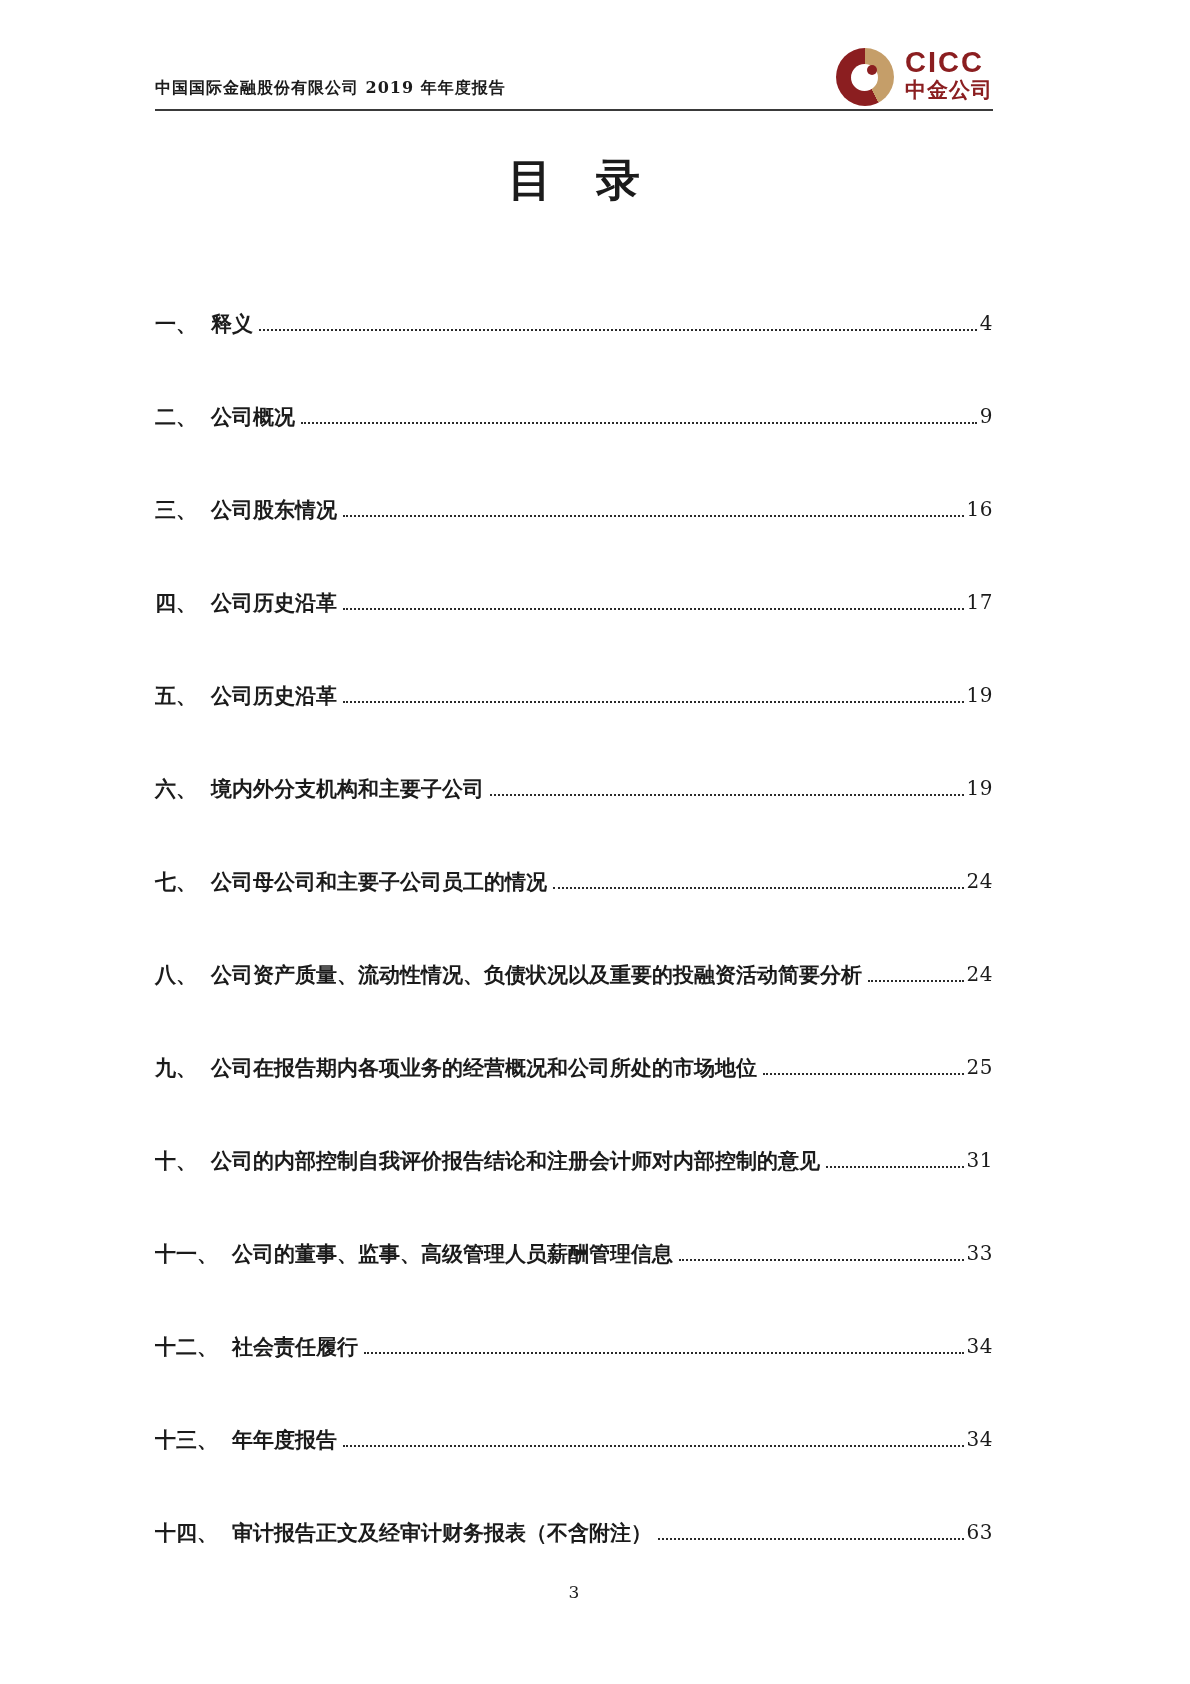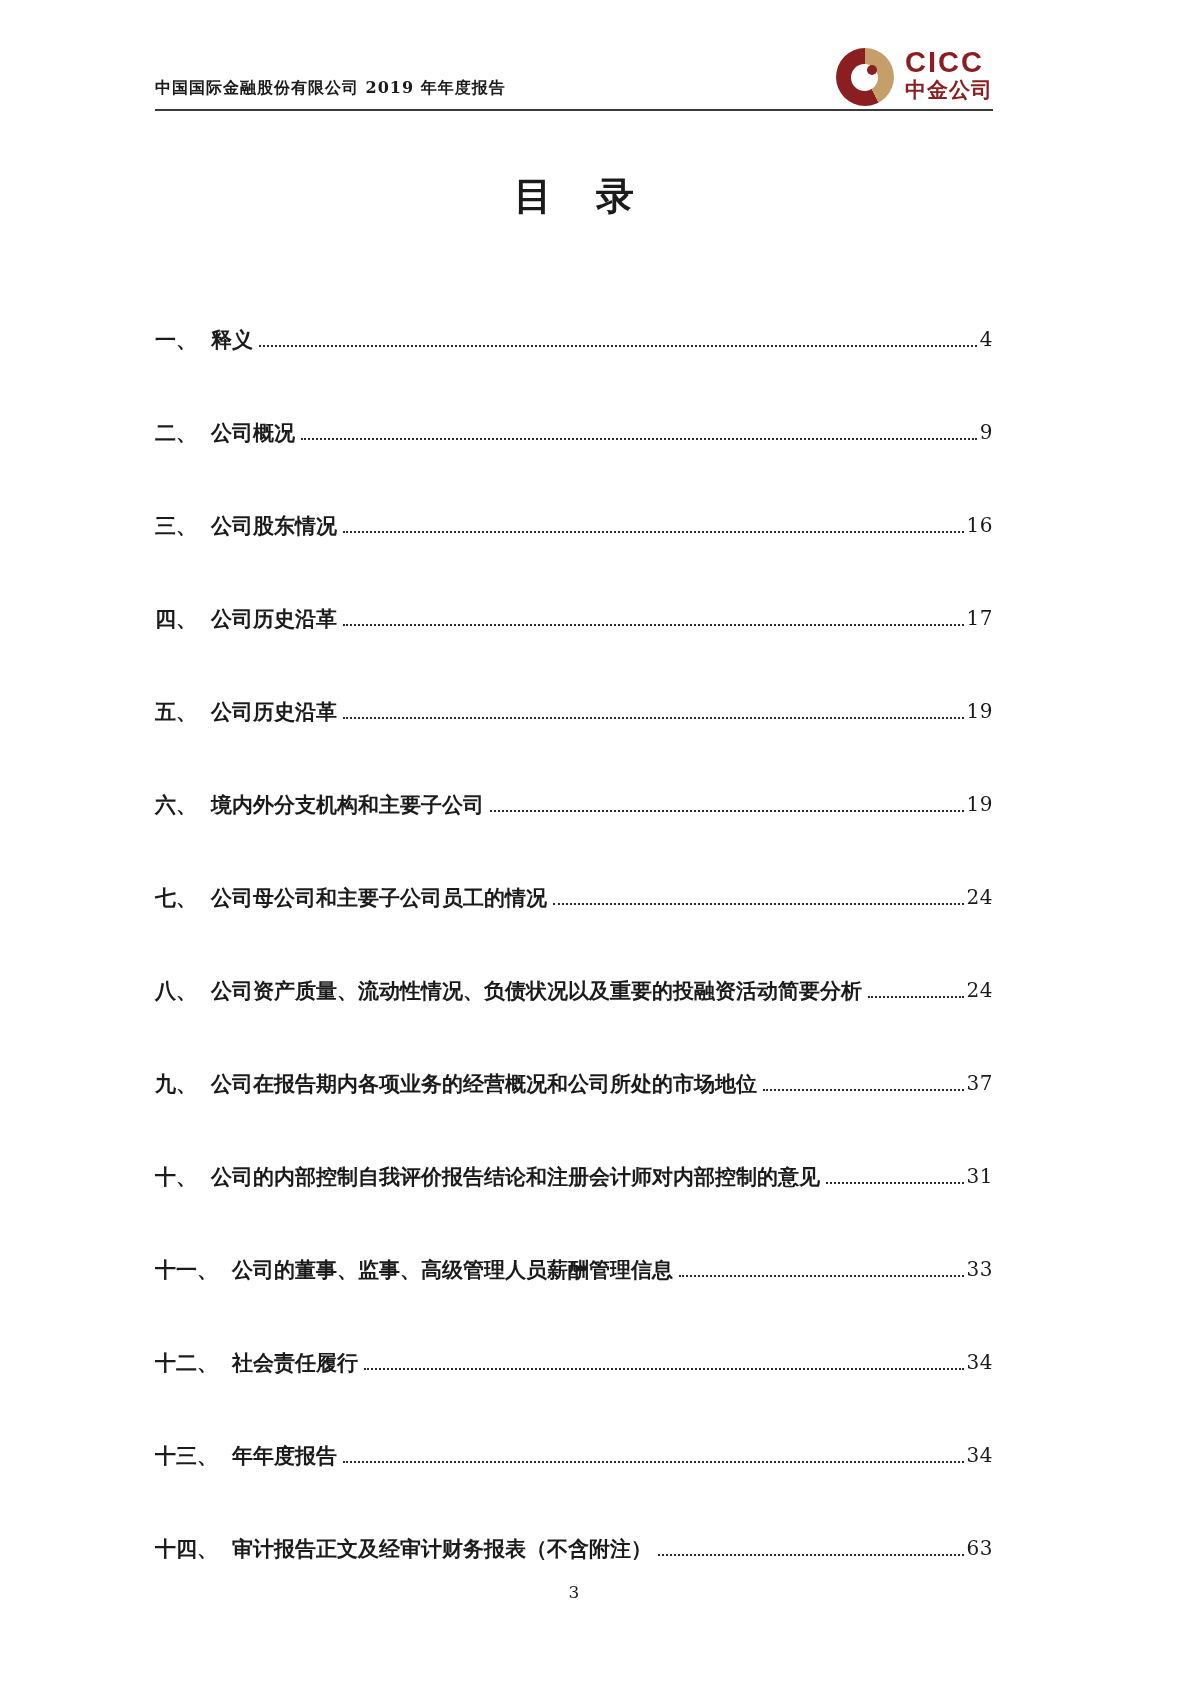--- a/index.html
+++ b/index.html
@@ -56,23 +56,23 @@
     font-family:"Liberation Sans","DejaVu Sans",sans-serif;
     font-size:29px;font-weight:700;color:var(--maroon);letter-spacing:2px;
   }
   .logo-cn{
     font-size:21px;font-weight:700;color:var(--maroon);
     letter-spacing:1px;margin-top:2px;white-space:nowrap;
   }
 
   
   .toc-title{
-    margin-top:56px;
+    margin-top:40px;
     text-align:center;
-    font-size:38px;
+    font-size:44px;
     font-weight:700;
     height:58px;
     line-height:58px;
   }
   .toc-title .gap{display:inline-block;width:44px;}
 
   
   .toc-list{
     margin-top:58px;
     display:flex;
@@ -195,21 +195,21 @@
     <span class="toc-num">八、</span>
     <span class="toc-entry-title">公司资产质量、流动性情况、负债状况以及重要的投融资活动简要分析</span>
     <span class="leader"></span>
     <span class="toc-page">24</span>
   </div>
 
   <div class="toc-row">
     <span class="toc-num">九、</span>
     <span class="toc-entry-title">公司在报告期内各项业务的经营概况和公司所处的市场地位</span>
     <span class="leader"></span>
-    <span class="toc-page">37</span>
+    <span class="toc-page">25</span>
   </div>
 
   <div class="toc-row">
     <span class="toc-num">十、</span>
     <span class="toc-entry-title">公司的内部控制自我评价报告结论和注册会计师对内部控制的意见</span>
     <span class="leader"></span>
     <span class="toc-page">31</span>
   </div>
 
   <div class="toc-row">

